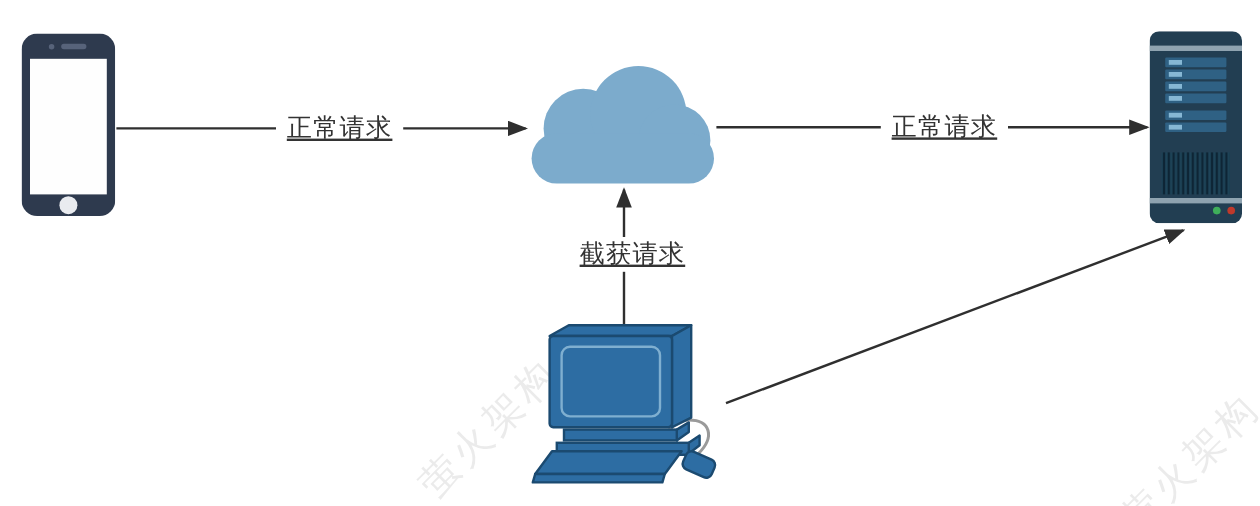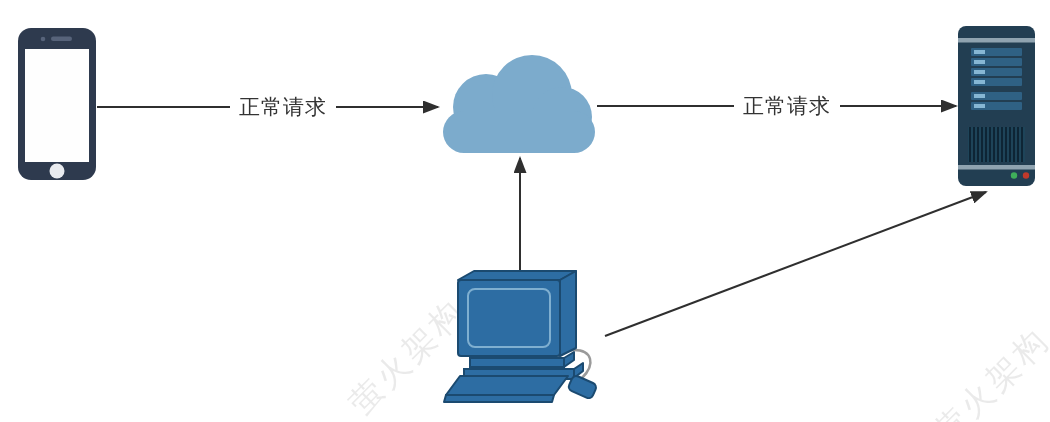--- a/index.html
+++ b/index.html
@@ -21,20 +21,21 @@
     z-index: 3;
     transform: translate(-50%, -50%);
     background: #ffffff;
     color: #333333;
     font-size: 21px;
     line-height: 27px;
     font-weight: 500;
     letter-spacing: 1px;
     padding: 1px 9px;
     white-space: nowrap;
+    text-decoration: underline;
   }
   .watermark {
     position: absolute;
     z-index: 0;
     transform: translate(-50%, -50%) rotate(-45deg);
     color: #000000;
     opacity: 0.08;
     font-size: 33px;
     letter-spacing: 4px;
     white-space: nowrap;
@@ -133,14 +134,15 @@
     <path d="M 6 127 L 20 108 L 128 108 L 114 127 Z" fill="#2D6DA3" stroke="#1B4A70" stroke-width="2" stroke-linejoin="round"></path>
     <path d="M 6 127 L 114 127 L 112 134 L 4 134 Z" fill="#2D6DA3" stroke="#1B4A70" stroke-width="2" stroke-linejoin="round"></path>
 
     <g transform="rotate(24 142 120)">
       <rect x="129" y="111" width="26" height="16" rx="5" fill="#2D6DA3" stroke="#1B4A70" stroke-width="2"></rect>
     </g>
   </svg>
 
   <div class="edge-label lbl-1">正常请求</div>
   <div class="edge-label lbl-2">正常请求</div>
+  <div class="edge-label lbl-3">截获请求</div>
 
 </div>
 
 </body></html>

